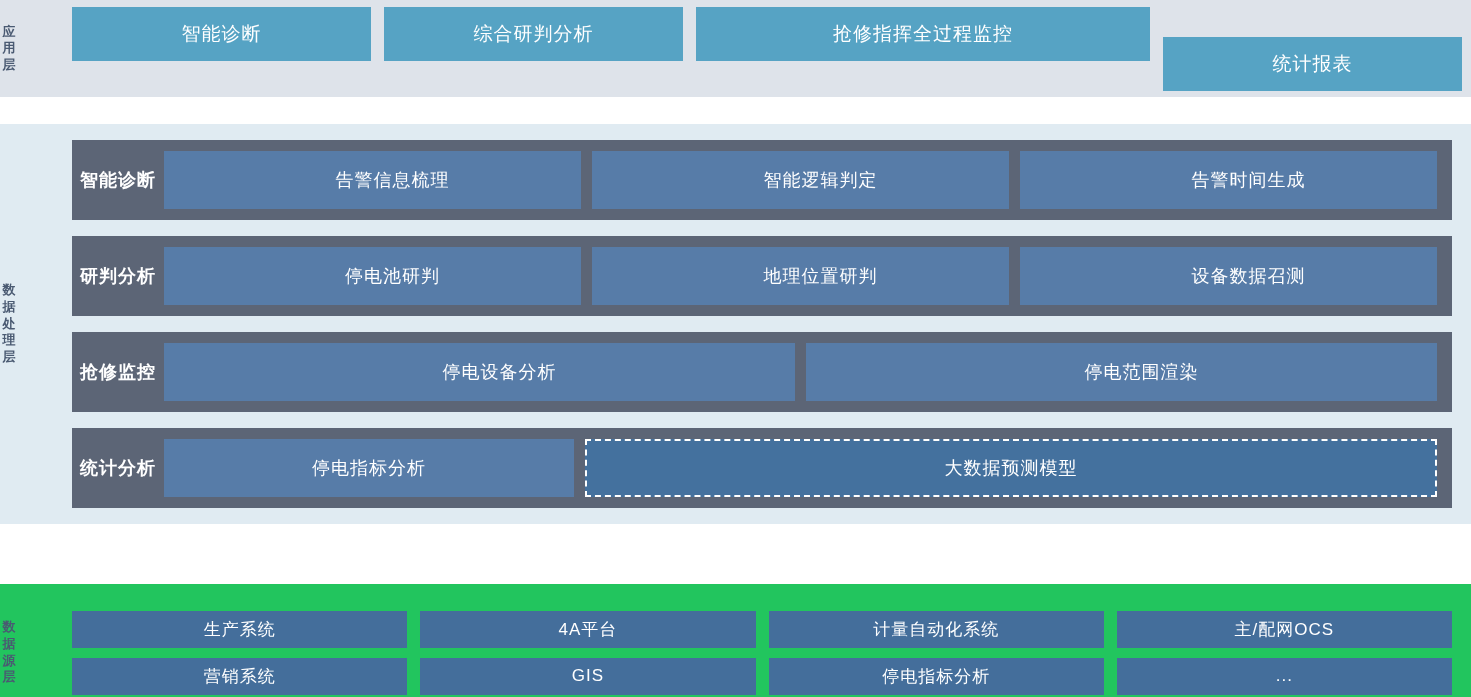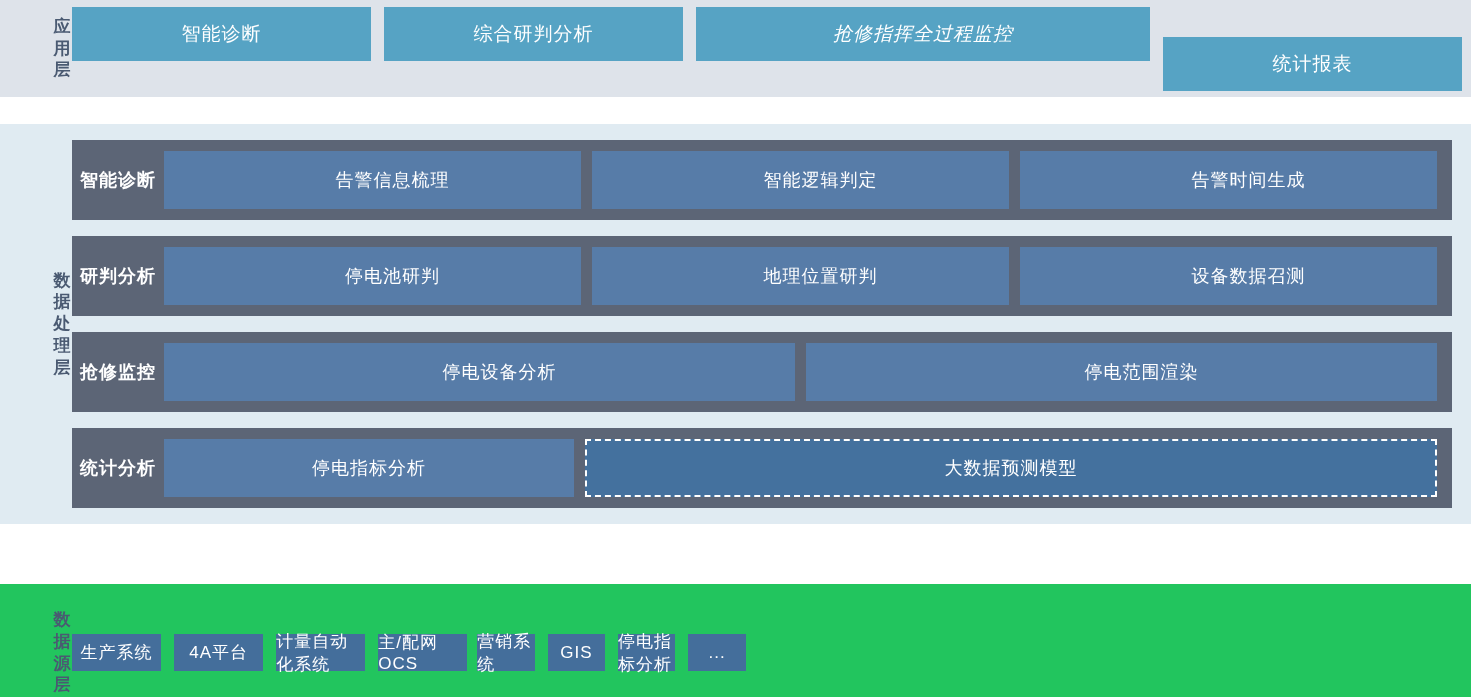--- a/index.html
+++ b/index.html
@@ -11,39 +11,39 @@
   }
   .canvas{position:relative;width:1471px;height:697px;}
 
   
   .layer{
     position:absolute;left:0;width:1471px;
     display:flex;align-items:stretch;box-sizing:border-box;
   }
   .layer-label{
     width:72px;flex:0 0 72px;
-    display:flex;align-items:center;justify-content:flex-end;
-    color:#4a5a72;font-weight:bold;font-size:17px;line-height:1.28;
+    display:flex;align-items:center;justify-content:flex-start;
+    color:#4a5a72;font-weight:bold;font-size:13px;line-height:1.28;
     letter-spacing:1px;text-align:center;
     writing-mode:horizontal-tb;
   }
   .layer-label span{display:block;width:19px;word-break:break-all;}
   .layer-body{flex:1 1 auto;display:flex;flex-direction:column;justify-content:center;}
 
   
   #app-layer{top:0;height:97px;background:#dee3ea;}
   .app-row{display:flex;gap:13px;padding-right:19px;}
   .app-box{
     height:54px;background:#56a3c4;color:#ffffff;
     display:flex;align-items:center;justify-content:center;
     font-size:19px;letter-spacing:1px;
   }
   .app-box.w1{flex:0 0 299px;}
   .app-box.w2{flex:0 0 299px;}
-  .app-box.w3{flex:0 0 454px;font-style:italic;}
+  .app-box.w3{flex:0 0 454px;}
   .app-box.w4{flex:0 0 299px;margin-top:30px;}
 
   
   #proc-layer{top:124px;height:400px;background:#e0ebf2;}
   .proc-rows{display:flex;flex-direction:column;gap:16px;padding-right:19px;}
   .proc-band{
     background:#5c6576;display:flex;align-items:center;
     height:80px;padding:0 15px 0 0;
   }
   .band-title{
@@ -60,21 +60,21 @@
   .proc-box.third{flex:1 1 0;padding-left:40px;}
   .proc-box.narrow{flex:0 0 410px;}
   .proc-box.wide{flex:1 1 0;}
   .proc-box.dashed{
     background:#44719e;
     border:2px dashed #ffffff;
   }
 
   
   #src-layer{top:584px;height:137px;background:#22c55e;}
-  .src-rows{display:flex;gap:10px;padding-right:19px;}
+  .src-rows{display:flex;flex-direction:column;gap:10px;padding-right:19px;}
   .src-row{display:flex;gap:13px;}
   .src-box{
     flex:1 1 0;height:37px;background:#446e9b;color:#ffffff;
     display:flex;align-items:center;justify-content:center;
     font-size:17px;letter-spacing:1px;
   }
 </style>
 </head>
 <body>
 

